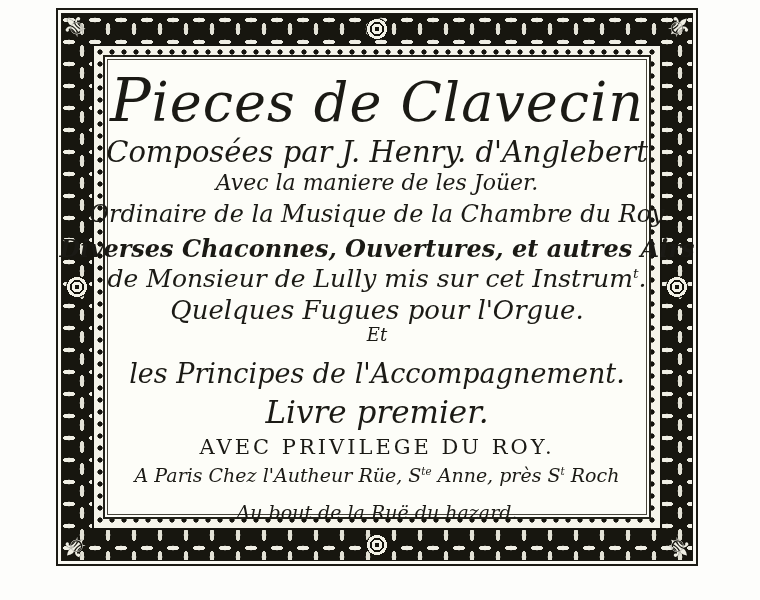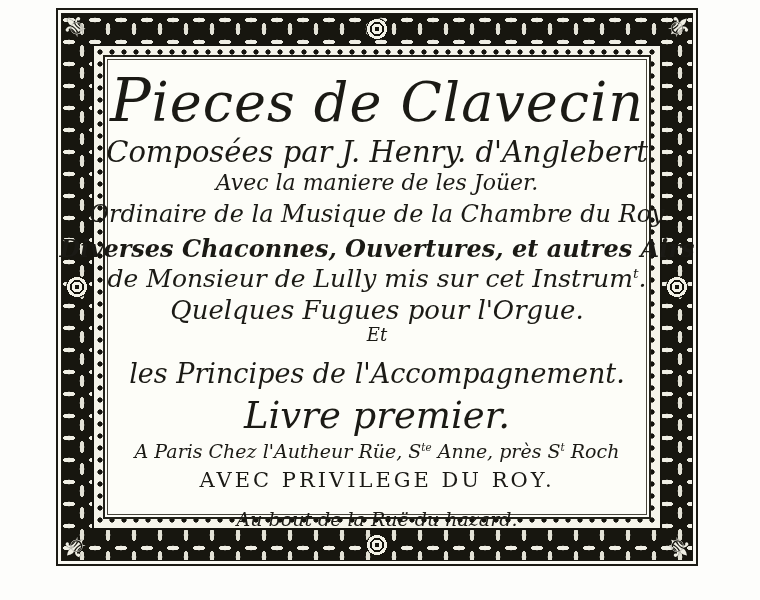--- a/index.html
+++ b/index.html
@@ -66,21 +66,21 @@
   .l-title     { font-size:54px; line-height:1.05; letter-spacing:1px; }
   .l-title::first-letter { font-size:1.12em; }
   .l-composer  { font-size:29px; margin-top:3px; }
   .l-office    { font-size:24px; margin-top:5px; }
   .l-manner    { font-size:22px; margin-top:3px; }
   .l-diverses  { font-size:24px; margin-top:9px;font-weight:bold; }
   .l-monsieur  { font-size:25px; margin-top:2px; }
   .l-fugues    { font-size:26px; margin-top:3px; }
   .l-et        { font-size:18px; margin-top:1px; line-height:1; }
   .l-principes { font-size:27px; margin-top:15px; }
-  .l-livre     { font-size:37px; margin-top:5px; }
+  .l-livre     { font-size:31px; margin-top:5px; }
   .l-privilege { font-size:21px; margin-top:7px; font-style:normal; letter-spacing:3px; }
   .l-address1  { font-size:19px; margin-top:5px; }
   .l-address2  { font-size:19px; margin-top:16px; }
   sup { font-size:0.55em; line-height:0; }
 </style>
 </head>
 <body>
 
 <div class="page">
   <div class="frame">
@@ -110,23 +110,23 @@
           <div class="line l-monsieur"><span>de Monsieur de Lully mis sur cet Instrum</span><sup>t</sup><span>.</span></div>
 
           <div class="line l-fugues">Quelques Fugues pour l'Orgue.</div>
 
           <div class="line l-et">Et</div>
 
           <div class="line l-principes">les Principes de l'Accompagnement.</div>
 
           <div class="line l-livre">Livre premier.</div>
 
+          <div class="line l-privilege">AVEC PRIVILEGE DU ROY.</div>
+
           <div class="line l-address1"><span>A Paris Chez l'Autheur Rüe, S</span><sup>te</sup><span> Anne, près S</span><sup>t</sup><span> Roch</span></div>
-
-          <div class="line l-privilege">AVEC PRIVILEGE DU ROY.</div>
 
           <div class="line l-address2">Au bout de la Ruë du hazard.</div>
 
         </div>
       </div>
     </div>
   </div>
 </div>
 
 </body></html>

